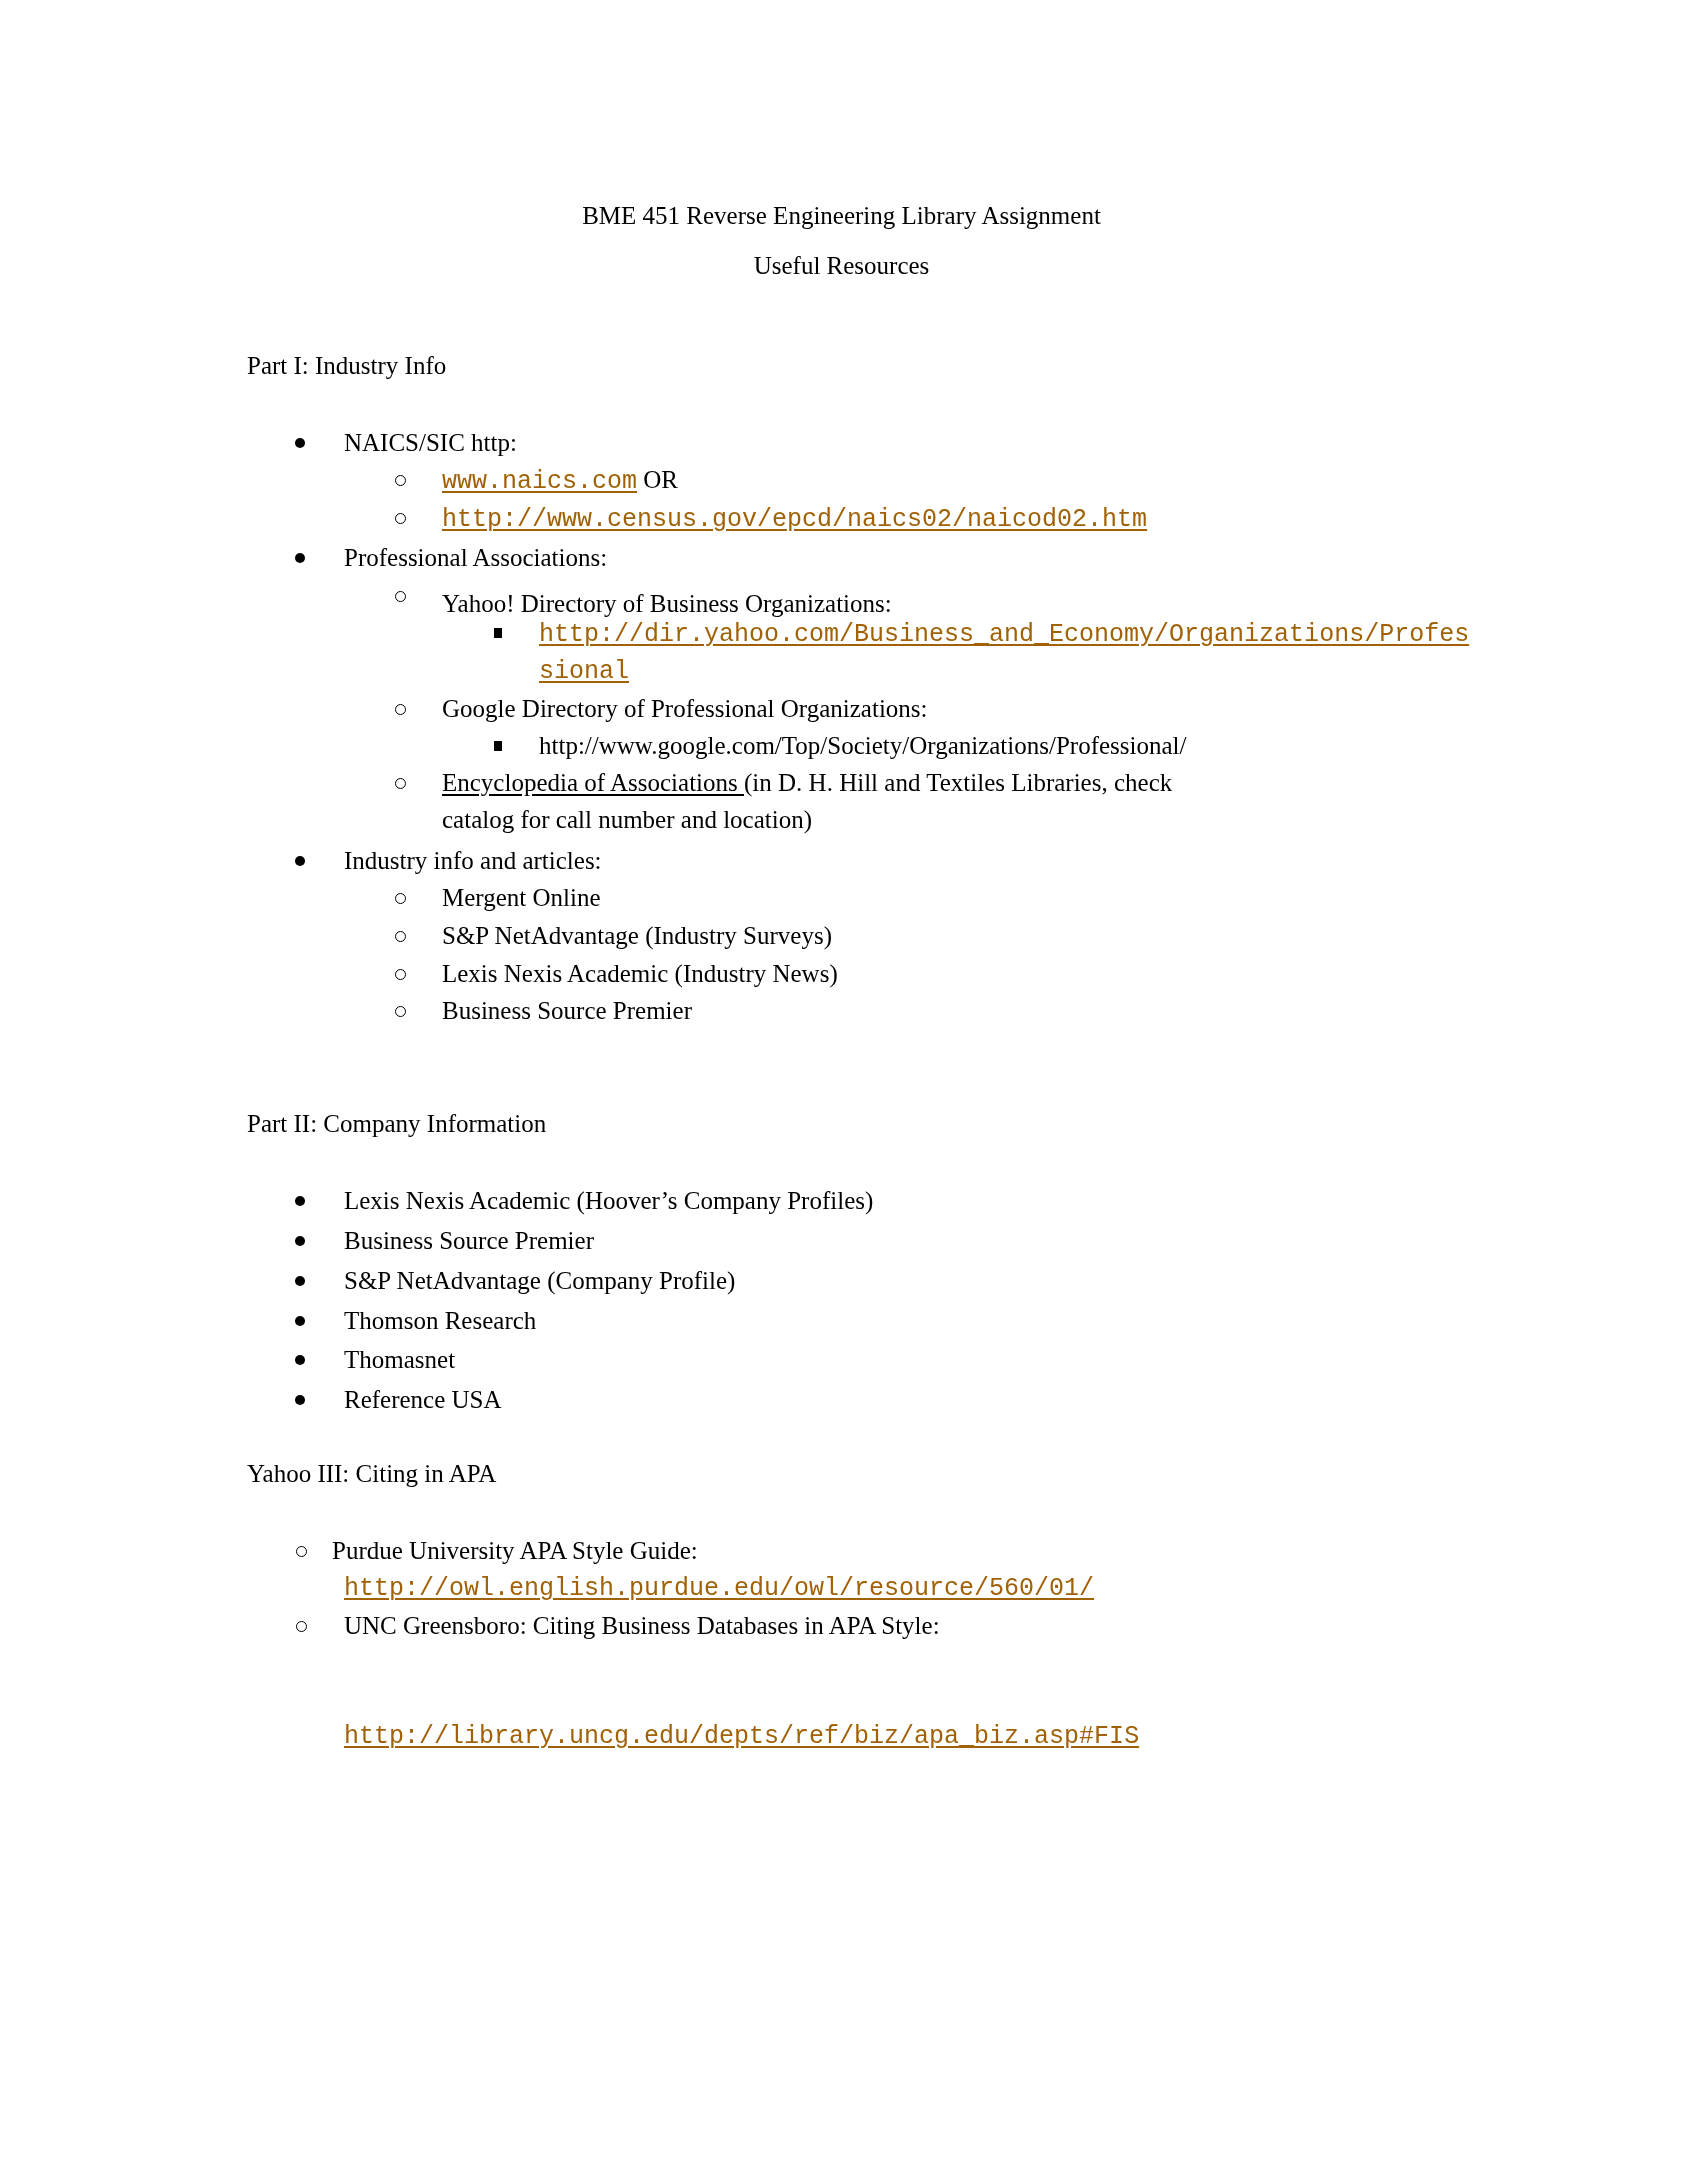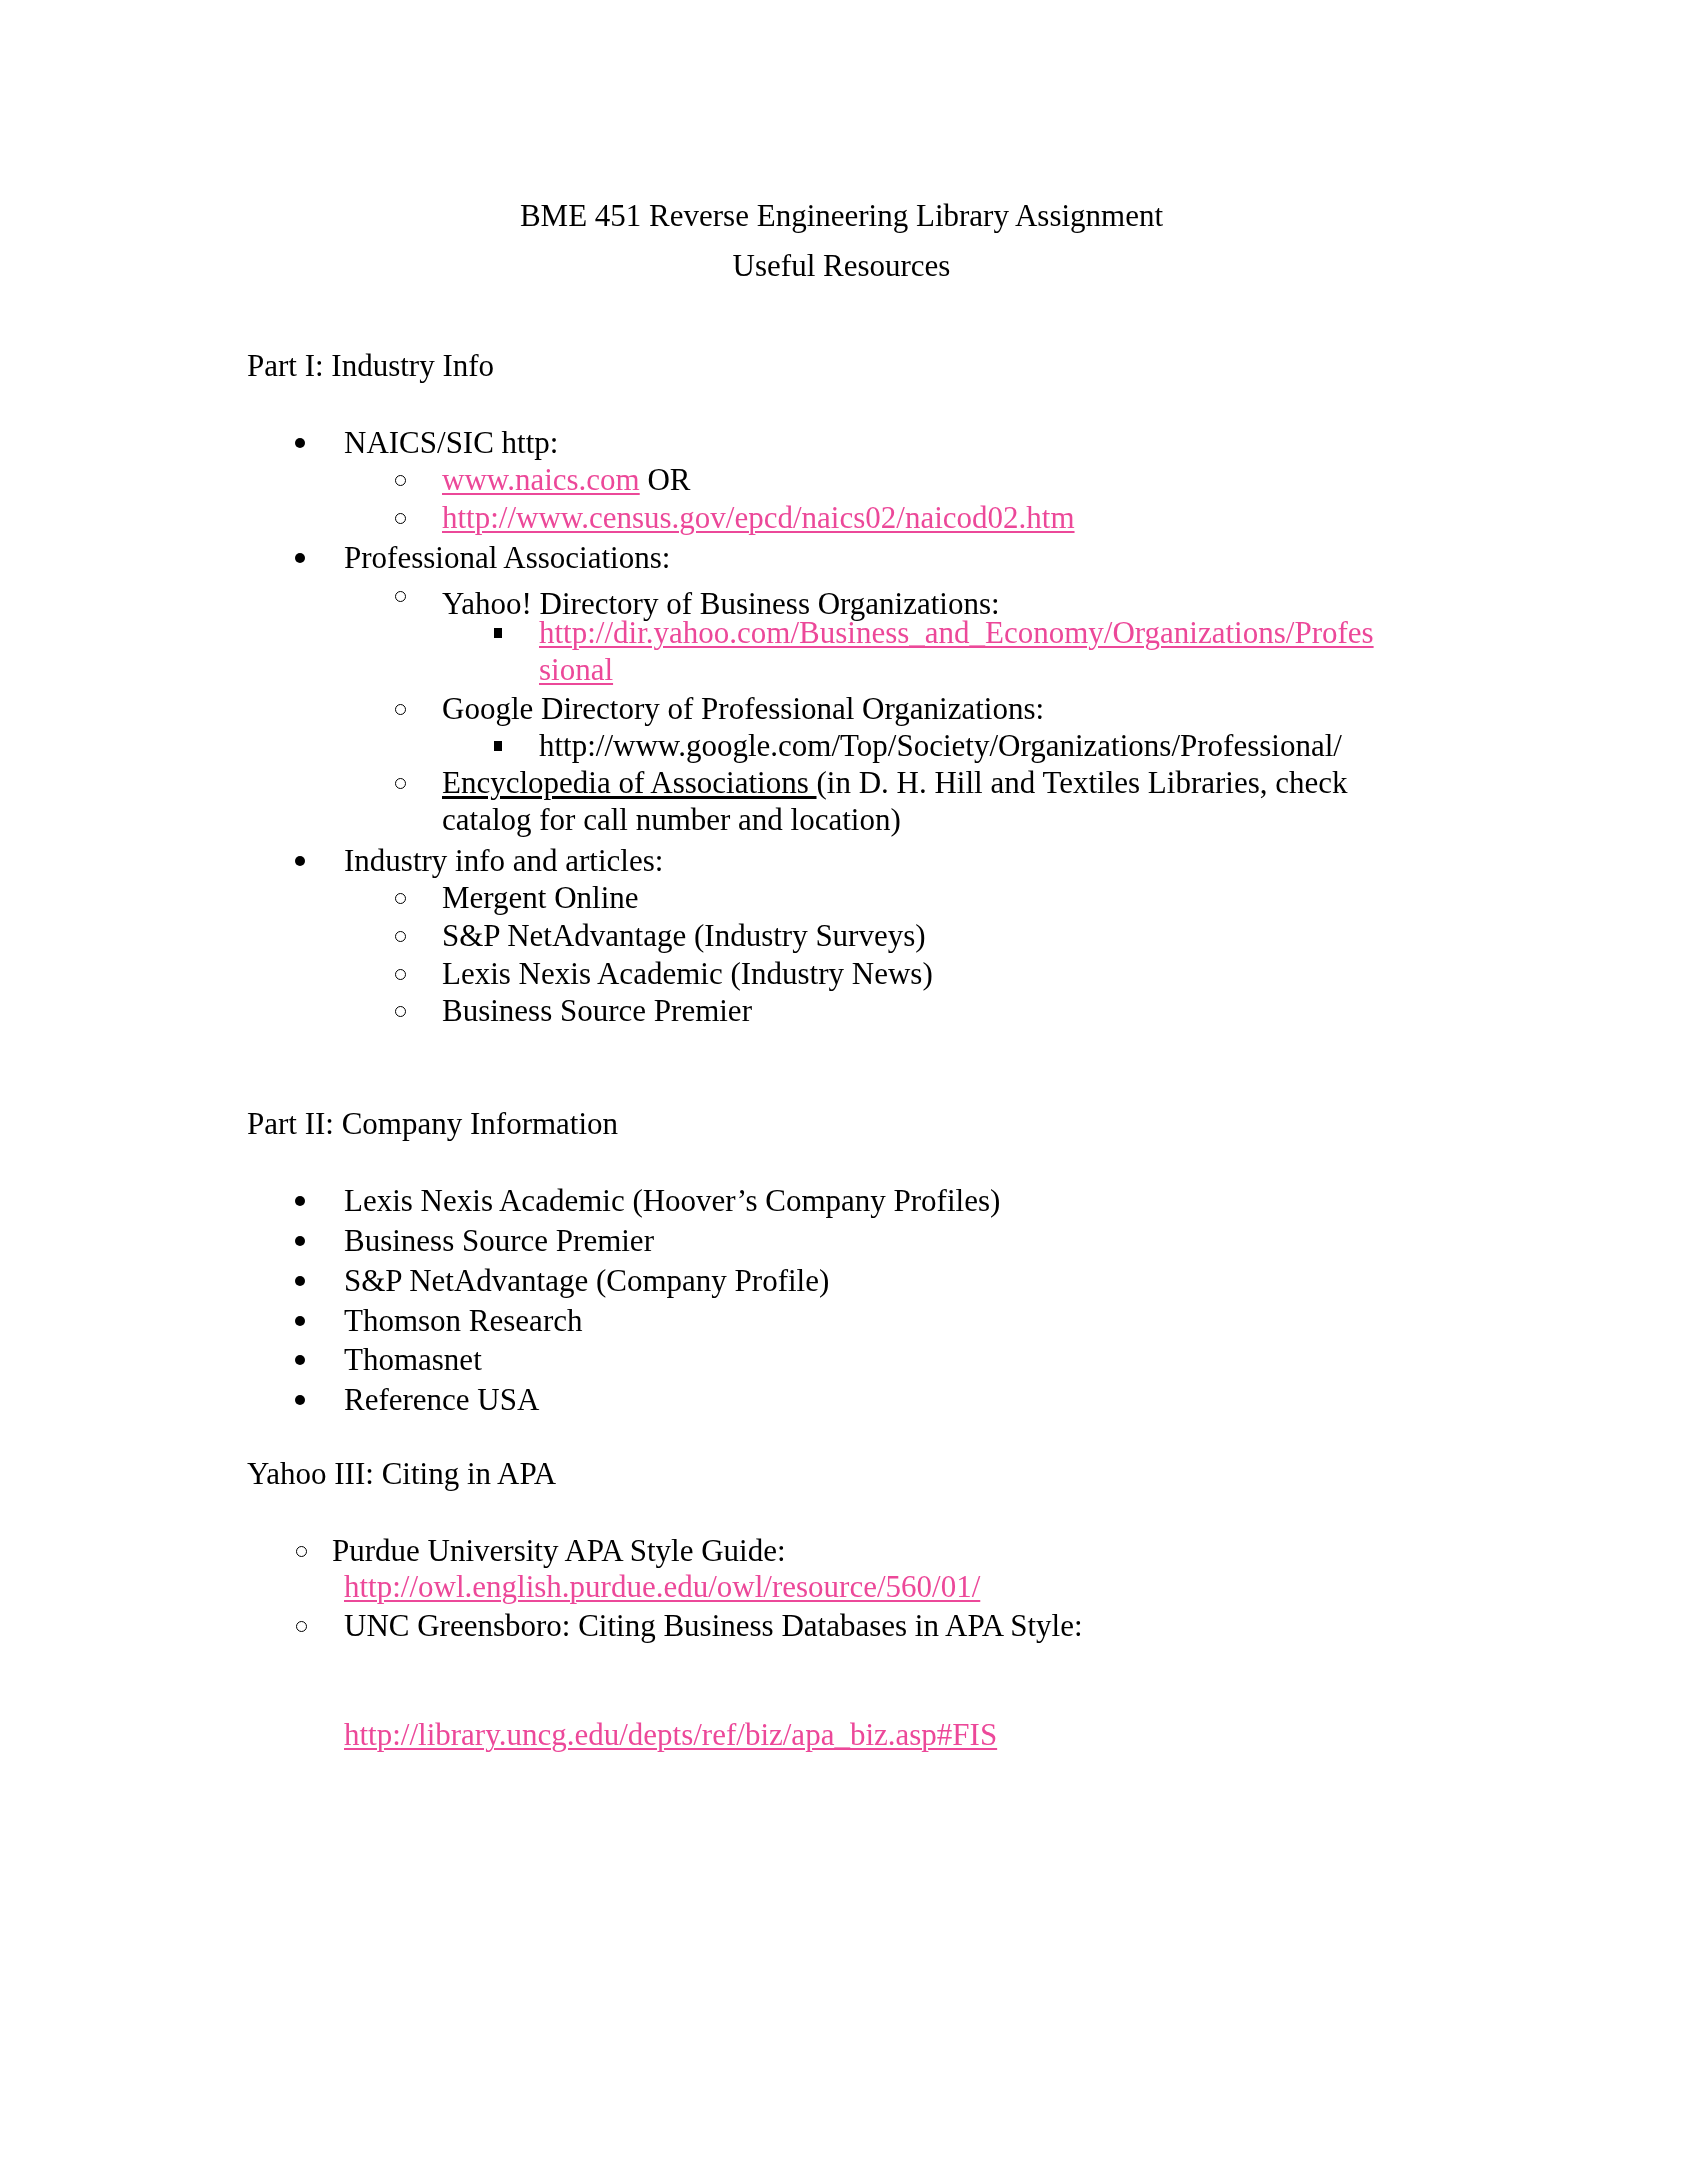--- a/index.html
+++ b/index.html
@@ -1,20 +1,20 @@
 <!DOCTYPE html>
 <html><head>
 <meta charset="utf-8">
 <style>
   html, body { margin:0; padding:0; background:#ffffff; }
   body { width:1683px; height:2178px; position:relative; overflow:hidden;
          font-family:"Liberation Serif", "DejaVu Serif", serif; color:#000; }
-  .line { position:absolute; font-size:31px; line-height:36px; white-space:nowrap; }
+  .line { position:absolute; font-size:25px; line-height:36px; white-space:nowrap; }
   .center { left:0; width:1683px; text-align:center; }
-  a, .link { color:#ec4899; text-decoration:underline; text-underline-offset:3px; text-decoration-thickness:2px; }
+  a, .link { color:#a16207; text-decoration:underline; text-underline-offset:3px; text-decoration-thickness:2px;font-family:Liberation Mono, monospace; }
   .ital { text-decoration:underline; text-underline-offset:3px; }
   .marker { position:absolute; font-size:28px; line-height:36px; }
   .disc::before { content:""; position:absolute; left:0; top:13px; width:10px; height:10px; border-radius:50%; background:#000; }
   .circ::before { content:""; position:absolute; left:0; top:13px; width:11px; height:11px; border-radius:50%; border:1.5px solid #000; box-sizing:border-box; }
   .sq::before { content:""; position:absolute; left:0; top:13px; width:8px; height:10px; background:#000; }
   .marker { width:14px; height:36px; }
 </style>
 </head>
 <body>
 

